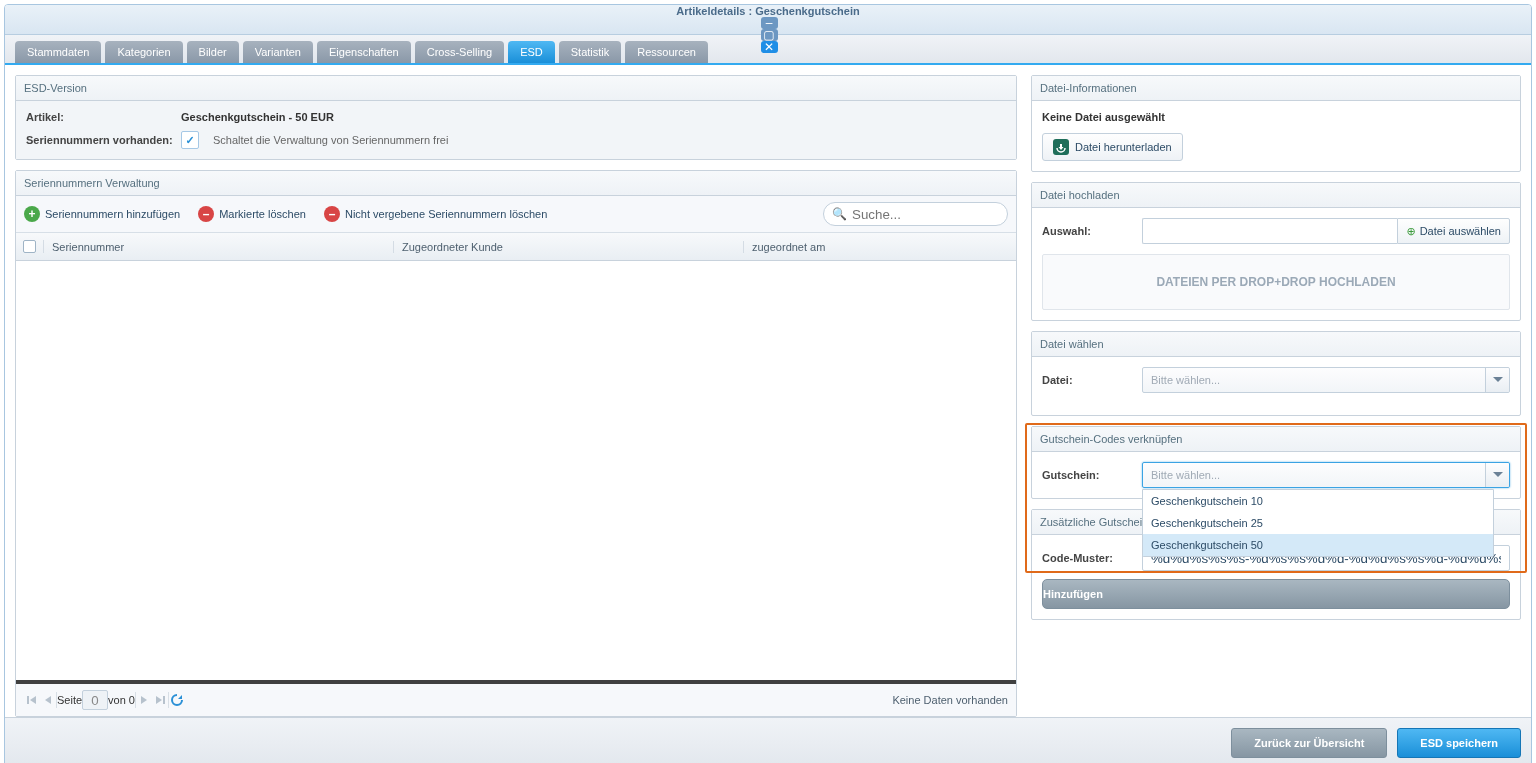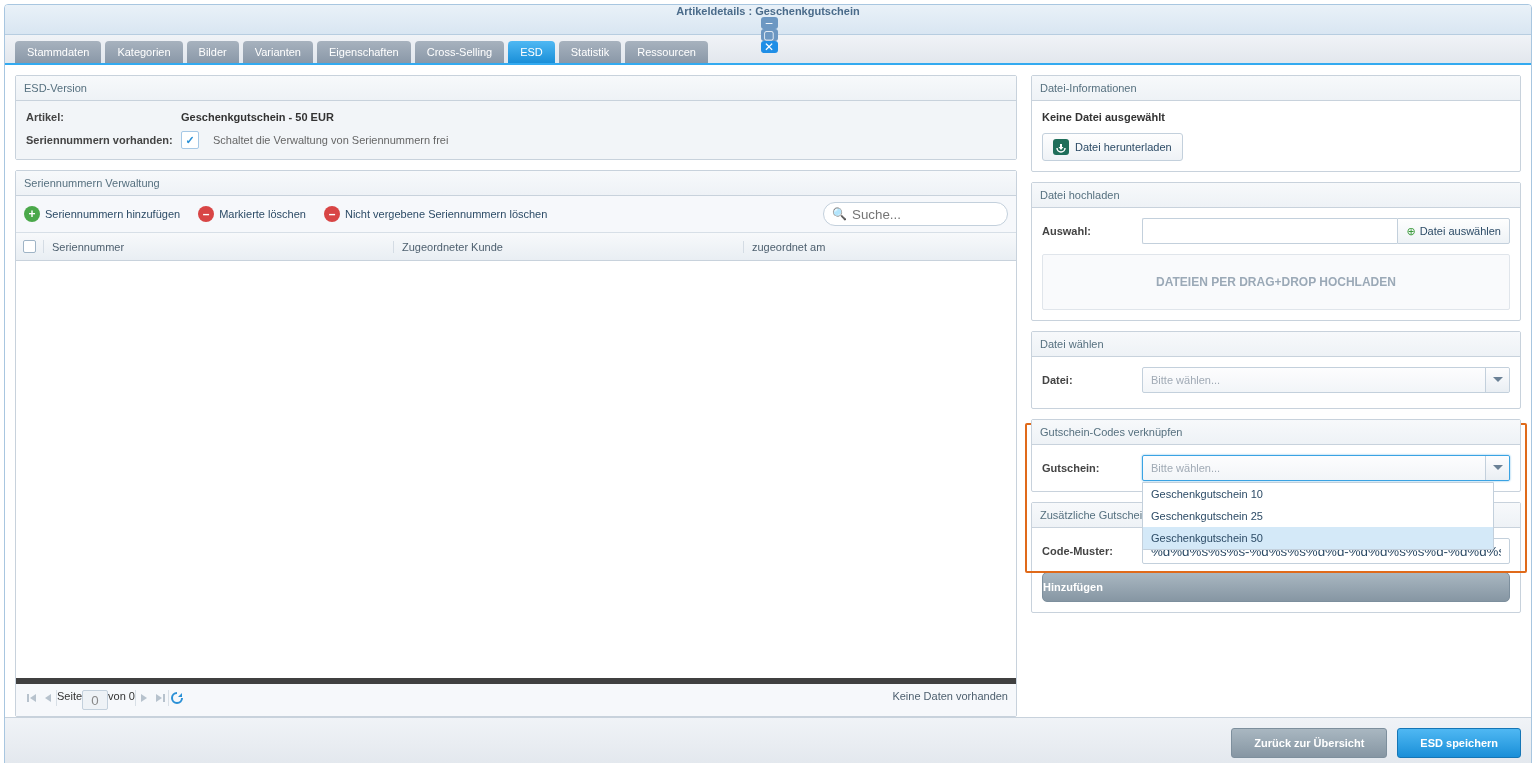--- a/index.html
+++ b/index.html
@@ -78,21 +78,21 @@
   .gh-cell { padding:0 8px; border-right:1px solid #d4dce4; color:#4d5f6e; font-size:11px; }
   .gh-chk { width:28px; display:flex; align-items:center; justify-content:center; border-right:1px solid #d4dce4; }
   .gh-chk .box { width:13px; height:13px; border:1px solid #9fb4c6; background:#fff; border-radius:2px; }
   .gc-serial { flex:0 0 350px; }
   .gc-cust { flex:0 0 350px; }
   .gc-date { flex:1; border-right:none; }
 
   .grid-body { flex:1; }
 
   .pager {
-    display:flex; padding:6px 8px; background:#f6f8fb; border-top:6px solid #404040;
+    display:flex; align-items:center; padding:6px 8px; background:#f6f8fb; border-top:4px solid #404040;
   }
   .pg-btn { width:16px; height:16px; display:inline-flex; align-items:center; justify-content:center; color:#b7c2cd; cursor:pointer; }
   .pg-btn svg { display:block; }
   .sep { width:1px; height:16px; background:#d8dfe6; }
   .page-input { width:26px; height:20px; text-align:center; border:1px solid #c3d0dc; background:#eef2f6; color:#888; border-radius:2px; }
   .refresh { width:16px; height:16px; display:inline-flex; align-items:center; justify-content:center; color:#2a90d6; cursor:pointer; }
   .pager .spacer { flex:1; }
   .pg-status { color:#4d5f6e; }
 
   .btn {
@@ -305,28 +305,28 @@
           <div class="form-row">
             <span class="lbl-n">Auswahl:</span>
             <span class="input-group">
               <input type="text" style="">
               <span class="ig-btn">
                 <span style="color:#3a9a3a;">⊕</span>
                 <span>Datei auswählen</span>
               </span>
             </span>
           </div>
-          <div class="dropzone">DATEIEN PER DRAG+DROP HOCHLADEN</div>
+          <div class="dropzone">DATEIEN PER DROP+DROP HOCHLADEN</div>
         </div>
       </div>
 
       <div class="panel">
         <div class="panel-header">Datei wählen</div>
         <div class="panel-body">
-          <div class="form-row" style="margin-bottom:5px;">
+          <div class="form-row" style="margin-bottom:12px;">
             <span class="lbl-n">Datei:</span>
             <span class="select">
               <div class="select-input">
                   <span>Bitte wählen...</span>
                 </div>
               <div class="select-trigger">
                 <svg width="10" height="6" viewBox="0 0 10 6">
                     <path d="M0 0 L5 5 L10 0 Z" fill="#6b8196"></path>
                   </svg>
               </div>

